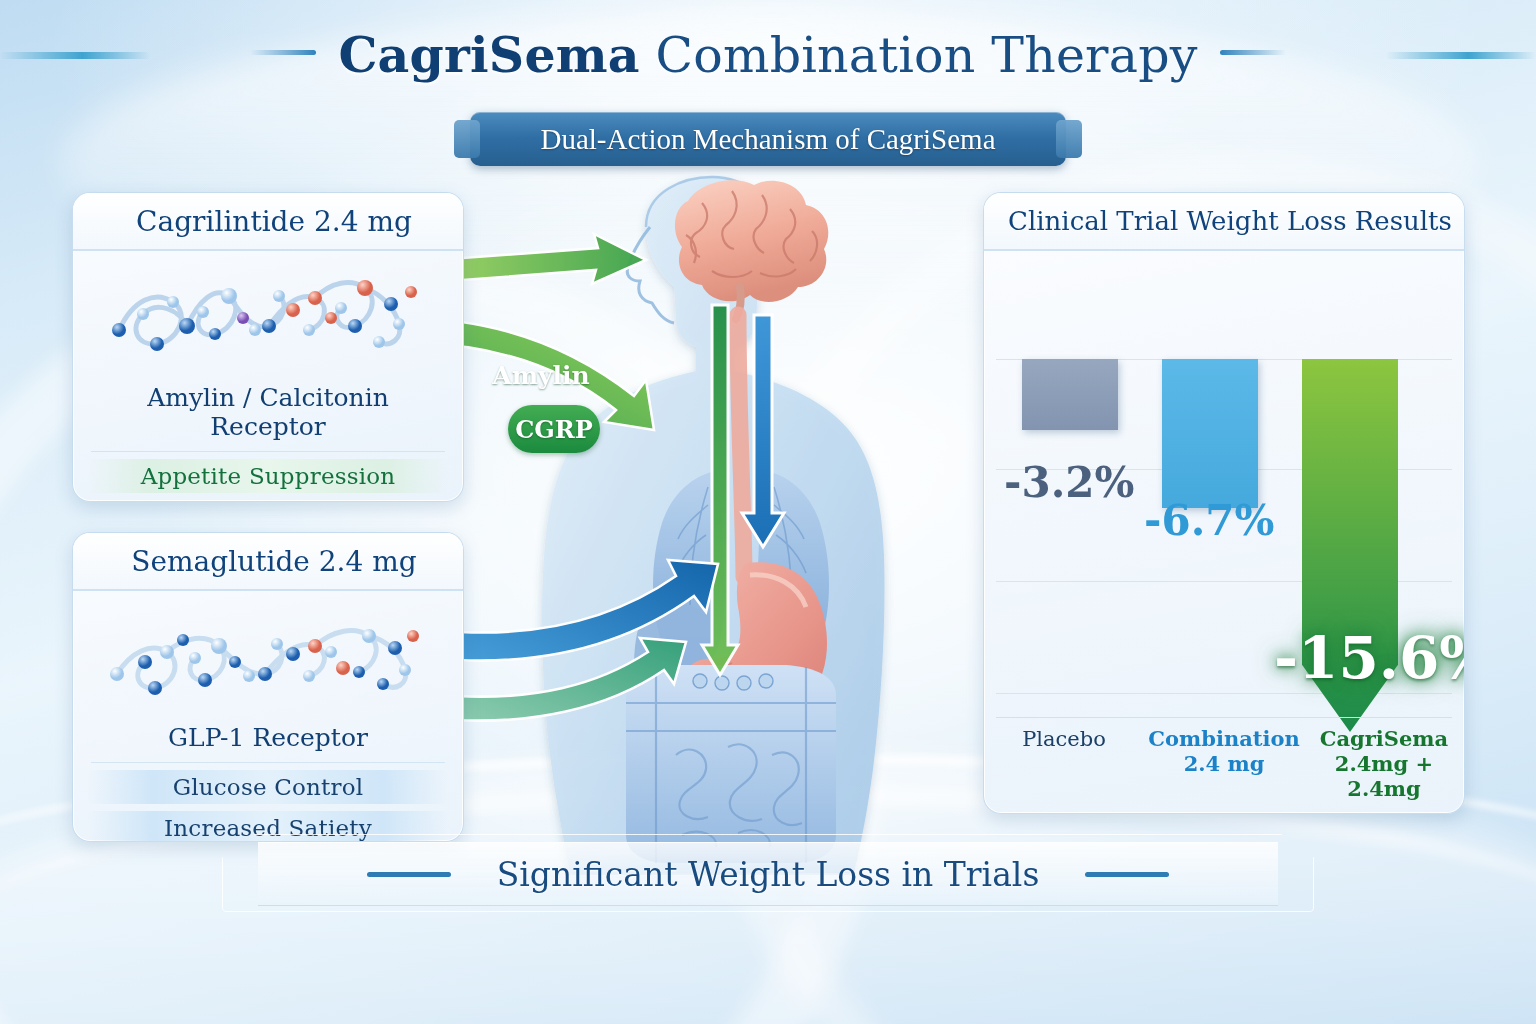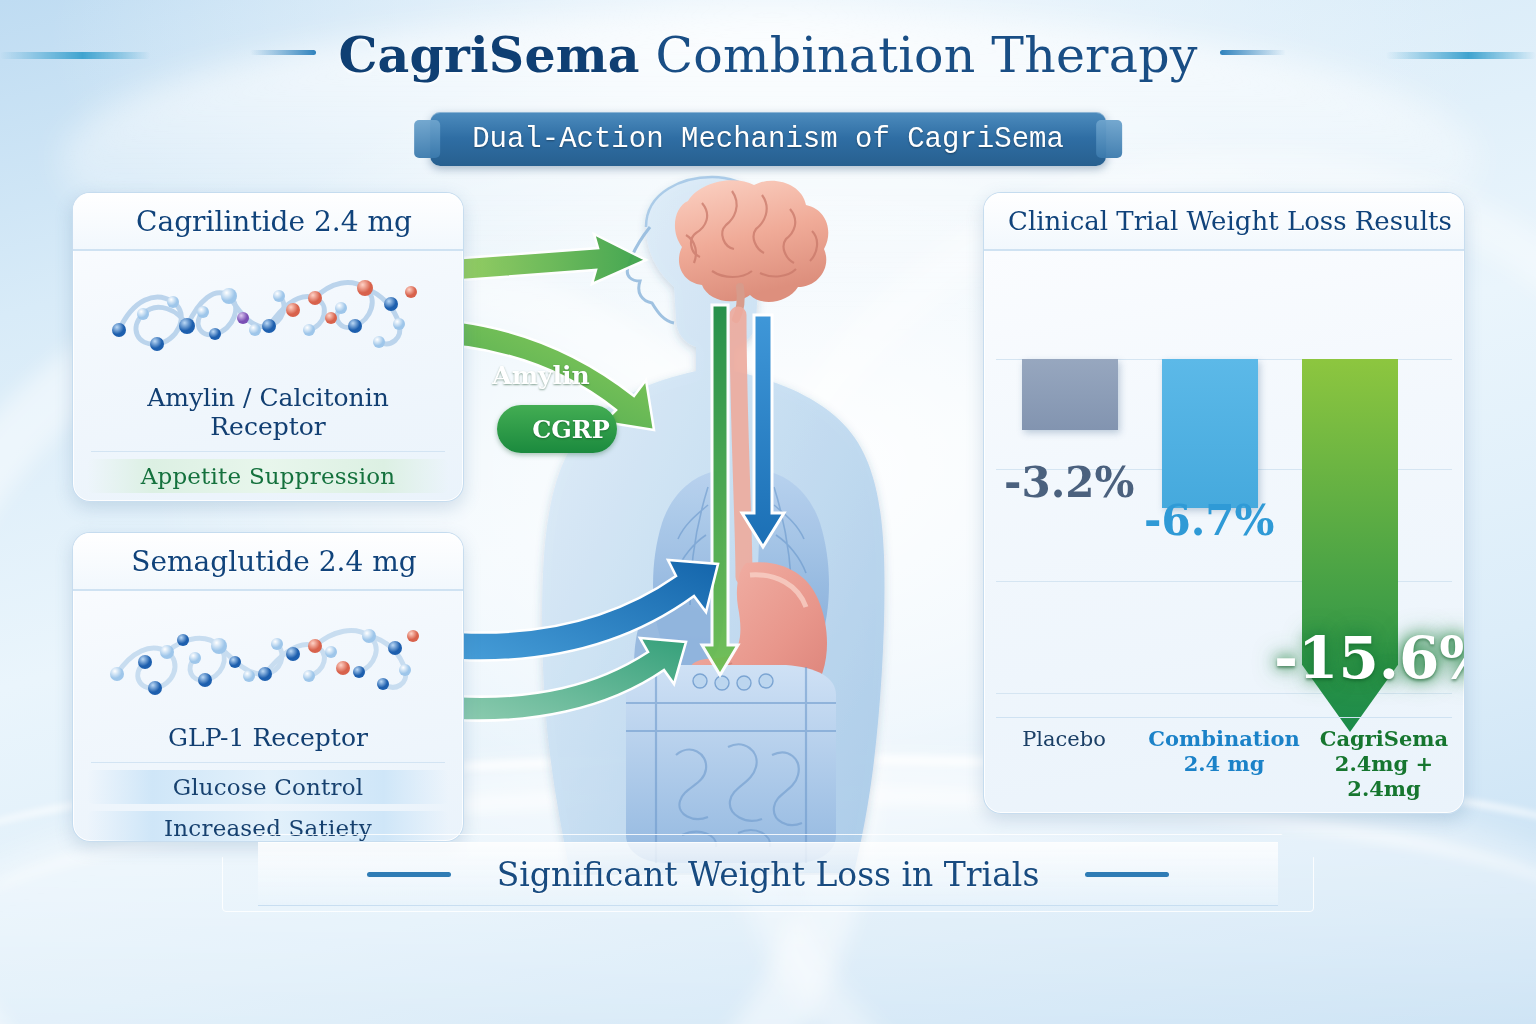--- a/index.html
+++ b/index.html
@@ -46,21 +46,21 @@
   .title .dash{display:inline-block;width:66px;height:5px;border-radius:3px;
     background:linear-gradient(90deg,rgba(44,124,182,0),#2f82bd);vertical-align:middle;margin:0 22px 14px;}
   .title .dash.r{background:linear-gradient(90deg,#2f82bd,rgba(44,124,182,0));}
 
   .subbanner{
     position:absolute;top:112px;left:50%;transform:translateX(-50%);
     min-width:596px;height:54px;border-radius:10px;
     background:linear-gradient(180deg,#4d8cbe 0%,#2f6ea4 48%,#27608f 100%);
     box-shadow:0 3px 8px rgba(28,70,110,.35), inset 0 1px 0 rgba(255,255,255,.35);
     display:flex;align-items:center;justify-content:center;
-    color:#fff;font-size:29px;font-family:Liberation Mono, monospace;
+    color:#fff;font-size:29px;font-family:Liberation Serif, serif;
     text-shadow:0 1px 2px rgba(0,0,0,.35);padding:0 42px;box-sizing:border-box;
   }
   .subbanner:before,.subbanner:after{
     content:"";position:absolute;top:8px;width:26px;height:38px;border-radius:5px;
     background:linear-gradient(180deg,#6ea4cd,#3b7aad);opacity:.95;
   }
   .subbanner:before{left:-16px;} .subbanner:after{right:-16px;}
 
   
   .panel{
@@ -283,21 +283,21 @@
           <stop offset="100%" stop-color="#8fcf5b"></stop>
       </linearGradient>
     </defs>
     <path d="M10 30 L200 16 L196 2 L248 28 L194 52 L198 38 L10 52 Z" fill="url(#agr1)" stroke="#fff" stroke-width="2.5" opacity=".95"></path>
     <path d="M6 86 C92 86 170 112 236 164 L248 148 L256 198 L206 190 L218 178
              C160 132 88 110 6 112 Z" fill="url(#agr2)" stroke="#fff" stroke-width="2.5"></path>
   </svg>
   <div class="tag" style="left:493px;top:355px;width:96px;height:40px;font-size:25px;">
     <span>Amylin</span>
   </div>
-  <div class="tag cgrp" style="left:497px;top:405px;padding-left:28px;">
+  <div class="tag cgrp" style="left:508px;top:405px;">
     <span>CGRP</span>
   </div>
 
   <svg width="400" height="200" viewBox="0 0 400 200" style="position:absolute;left:400px;top:540px;">
     <defs>
       <linearGradient id="bgr" x1="0" y1="1" x2="1" y2="0">
         <stop offset="0%" stop-color="#4da5de"></stop>
           <stop offset="100%" stop-color="#1465ab"></stop>
       </linearGradient>
       <linearGradient id="tgr" x1="0" y1="1" x2="1" y2="0">

